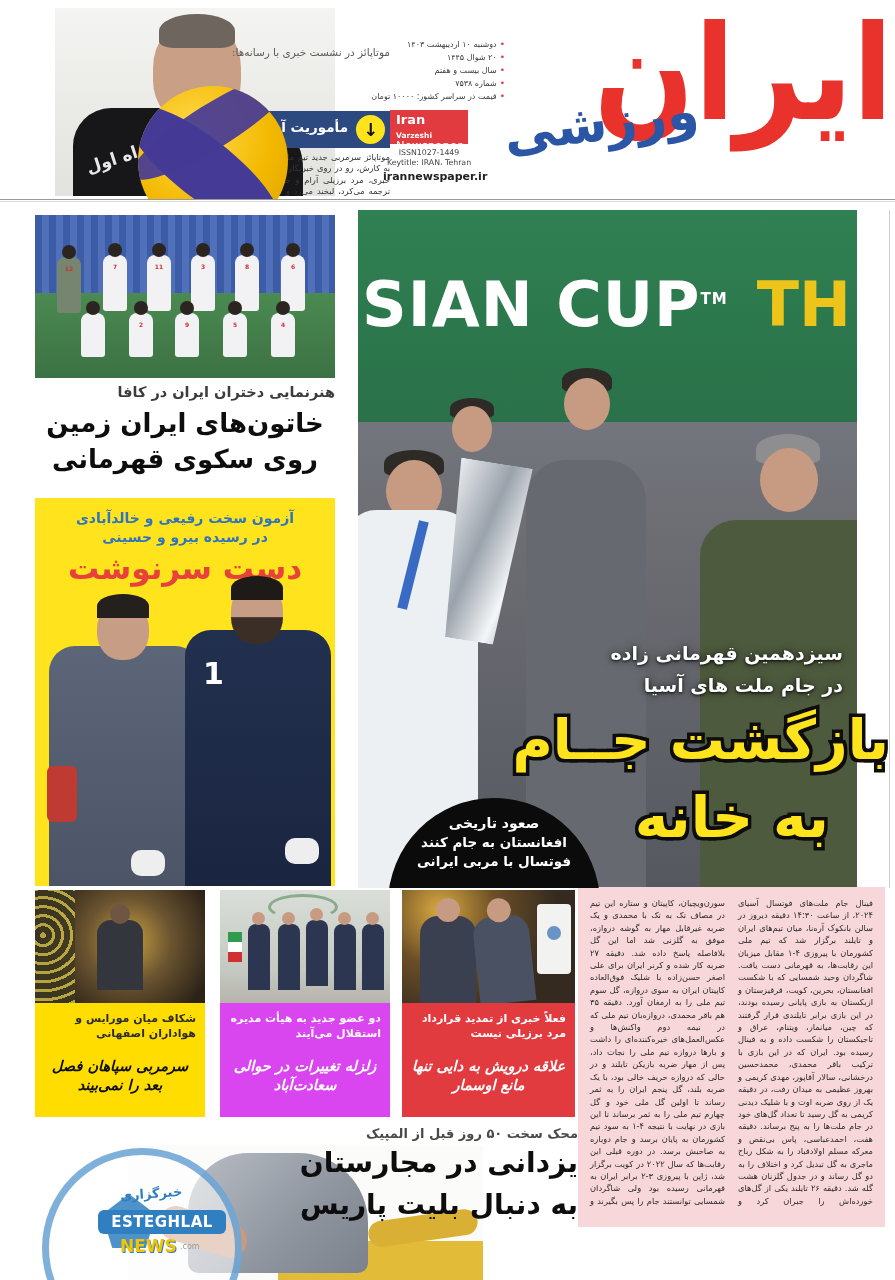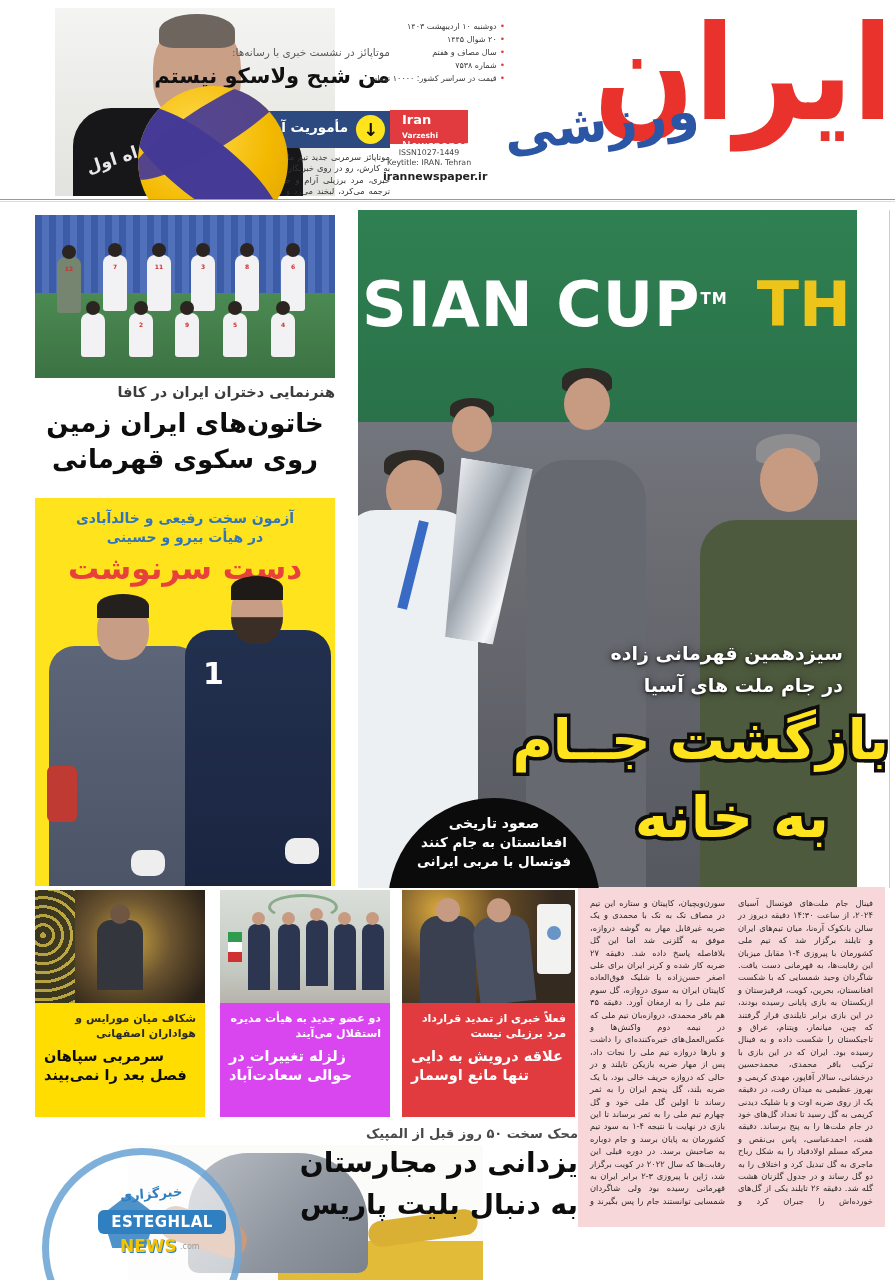--- a/index.html
+++ b/index.html
@@ -27,27 +27,27 @@
   .vb-stripe2{width:190px;height:44px;left:-20px;top:18px;transform:rotate(-32deg);opacity:.92;}
   #vb-kicker{right:505px;top:46px;width:300px;font-size:10.5px;color:#5a5a5a;text-align:right;}
   #vb-headline{right:505px;top:64px;width:310px;font-size:21px;font-weight:900;color:#101010;text-align:right;}
   #vb-bar{left:183px;top:111px;width:207px;height:37px;background:#2c4a80;z-index:3;}
   #vb-bar .bar-circle{position:absolute;right:5px;top:4px;width:29px;height:29px;border-radius:50%;
                       background:#ffe31d;color:#111;font-weight:900;font-size:18px;line-height:29px;text-align:center;}
   #vb-bar .bar-text{position:absolute;right:42px;top:8px;color:#fff;font-size:13.5px;font-weight:bold;white-space:nowrap;}
   #vb-body{left:183px;top:152px;width:207px;height:46px;font-size:8.4px;line-height:11.4px;color:#333;
            text-align:justify;direction:rtl;overflow:hidden;}
   
-  #np-box{left:390px;top:110px;width:78px;height:34px;background:#e23b3f;color:#fff;padding:3px 12px;line-height:1.05;}
+  #np-box{left:390px;top:110px;width:78px;height:34px;background:#e23b3f;color:#fff;padding:3px 6px;line-height:1.05;}
   #np-box .l1{font-size:13px;font-weight:900;}
   #np-box .l1 span{font-size:7.5px;font-weight:bold;}
   #np-box .l2{font-size:11.5px;letter-spacing:.2px;}
   #np-issn{left:383px;top:148px;width:92px;font-size:7.8px;color:#444;text-align:center;line-height:1.25;}
   #np-site{left:383px;top:170px;width:92px;font-size:11px;font-weight:900;color:#222;text-align:center;}
-  #dates{left:370px;top:20px;width:135px;direction:rtl;}
+  #dates{left:370px;top:38px;width:135px;direction:rtl;}
   #dates .d{font-size:8px;color:#3a3a3a;line-height:13px;text-align:right;white-space:nowrap;}
   #dates .d:before{content:"•";color:#e23b3f;margin-left:3px;font-size:9px;}
   
   #masthead{left:495px;top:14px;width:398px;height:182px;}
   #logo-main{position:absolute;right:0;top:-14px;font-size:118px;font-weight:bold;color:#e8322b;
              transform:scaleY(1.12);line-height:1.25;}
   #logo-sub{position:absolute;left:8px;top:78px;font-size:52px;font-weight:bold;color:#2b55a5;
             transform:rotate(-7deg);}
   
   #women-photo{left:35px;top:215px;width:300px;height:163px;overflow:hidden;
@@ -120,21 +120,21 @@
   #badge{position:absolute;left:30px;top:588px;width:212px;height:212px;border-radius:50%;background:#0b0b0b;
          color:#fff;text-align:center;padding-top:16px;z-index:5;}
   #badge .b1{font-size:14px;font-weight:bold;line-height:19px;}
   #badge .b2,#badge .b3{font-size:13.5px;font-weight:bold;line-height:19px;}
   #right-line{left:889px;top:210px;width:1px;height:678px;background:#cccccc;}
   
   .sbox{position:absolute;top:890px;height:281px;overflow:hidden;}
   .sbox .ph{position:absolute;left:0;top:0;width:100%;height:113px;overflow:hidden;}
   .sbox .tx{position:absolute;left:0;top:113px;width:100%;height:114px;padding:8px 9px;direction:rtl;}
   .sbox .k{font-size:11px;font-weight:bold;line-height:15px;text-align:right;}
-  .sbox .t{font-size:14.5px;font-weight:900;line-height:19px;text-align:left;margin-top:6px;}
+  .sbox .t{font-size:14.5px;font-weight:900;line-height:19px;text-align:center;margin-top:16px;font-style:italic;}
   #box1{left:35px;width:170px;} #box1 .tx{background:#fd0;} #box1 .k{color:#2b2b2b;} #box1 .t{color:#0d0d0d;}
   #box1 .ph{background:radial-gradient(circle at 55% 45%,#c9a23f 0%,#6b5430 38%,#2c2318 78%);}
   #b1-man{position:absolute;left:62px;top:30px;width:46px;height:70px;background:#33373d;border-radius:14px 14px 0 0;}
   #b1-man:before{content:"";position:absolute;left:13px;top:-16px;width:20px;height:20px;border-radius:50%;background:#6e5643;}
   #b1-crowd{position:absolute;left:0;top:0;width:40px;height:113px;
     background:repeating-radial-gradient(circle at 20% 40%,#d8c24a 0 3px,#3d3a20 3px 9px);opacity:.8;}
   #box2{left:220px;width:170px;} #box2 .tx{background:#d946ef;color:#fff;}
   #box2 .ph{background:linear-gradient(180deg,#d9ded8 0%,#c4cac2 70%,#b7b3ac 100%);}
   .mtg{position:absolute;top:34px;width:22px;height:66px;background:#2c3650;border-radius:8px 8px 0 0;}
   .mtg:before{content:"";position:absolute;left:4px;top:-12px;width:13px;height:13px;border-radius:50%;background:#c79b82;}
@@ -182,38 +182,37 @@
 
   <div id="header">
 
     <div id="coach-photo" class="abs">
       <div class="coach-head"></div>
       <div class="coach-shirt"></div>
       <div class="coach-logo">راه اول</div>
     </div>
 
     <div id="vb-kicker" class="abs rtl">موتاپائز در نشست خبری با رسانه‌ها:</div>
-    <div id="vb-headline" class="abs rtl">من شبح ولاسکو نیستم</div>
 
     <div id="vb-bar" class="abs">
       <div class="bar-circle">↓</div>
       <div class="bar-text rtl">مأموریت آسانی نداریم</div>
     </div>
 
     <div id="vb-body" class="abs">موتاپائز سرمربی جدید تیم ملی والیبال ۵ روز بعد از شروع به کارش، رو در روی خبرنگاران نشست. در اولین کنفرانس خبری، مرد برزیلی آرام و جدی وقتی مترجم سؤالات را ترجمه می‌کرد، لبخند می‌زد و بعد جواب می‌داد. آن هم به زبان انگلیسی.</div>
 
     <div id="volleyball" class="abs">
       <div class="vb-stripe1"></div>
       <div class="vb-stripe2"></div>
     </div>
 
     <div id="dates" class="abs">
       <div class="d">دوشنبه ۱۰ اردیبهشت ۱۴۰۳</div>
       <div class="d">۲۰ شوال ۱۴۴۵</div>
-      <div class="d">سال مصاف و هفتم</div>
+      <div class="d">سال بیست و هفتم</div>
       <div class="d">شماره ۷۵۳۸</div>
       <div class="d">قیمت در سراسر کشور: ۱۰۰۰۰ تومان</div>
     </div>
 
     <div id="np-box" class="abs">
       <div class="l1"><span2>Iran</span2> <span>Varzeshi</span></div>
       <div class="l2">Newspaper</div>
     </div>
     <div id="np-issn" class="abs">
       <div>ISSN1027-1449</div>
@@ -264,21 +263,21 @@
         <span class="num">4</span>
       </div>
   </div>
 
   <div id="cafa-kicker" class="abs rtl">هنرنمایی دختران ایران در کافا</div>
   <div id="cafa-h1" class="abs rtl">خاتون‌های ایران زمین</div>
   <div id="cafa-h2" class="abs rtl">روی سکوی قهرمانی</div>
 
   <div id="gk-box" class="abs">
     <div id="gk-kicker1" class="rtl">آزمون سخت رفیعی و خالدآبادی</div>
-    <div id="gk-kicker2" class="rtl">در هیأت بیرو و حسینی</div>
+    <div id="gk-kicker2" class="rtl">در رسیده بیرو و حسینی</div>
     <div id="gk-title" class="rtl">دست سرنوشت</div>
     <div id="gk1" class="gk-fig">
       <div class="band"></div>
     </div>
     <div id="gk2" class="gk-fig">
       <div class="one">1</div>
     </div>
     <div class="glove" style="left:96px;top:352px;"></div>
     <div class="glove" style="left:250px;top:340px;"></div>
   </div>

